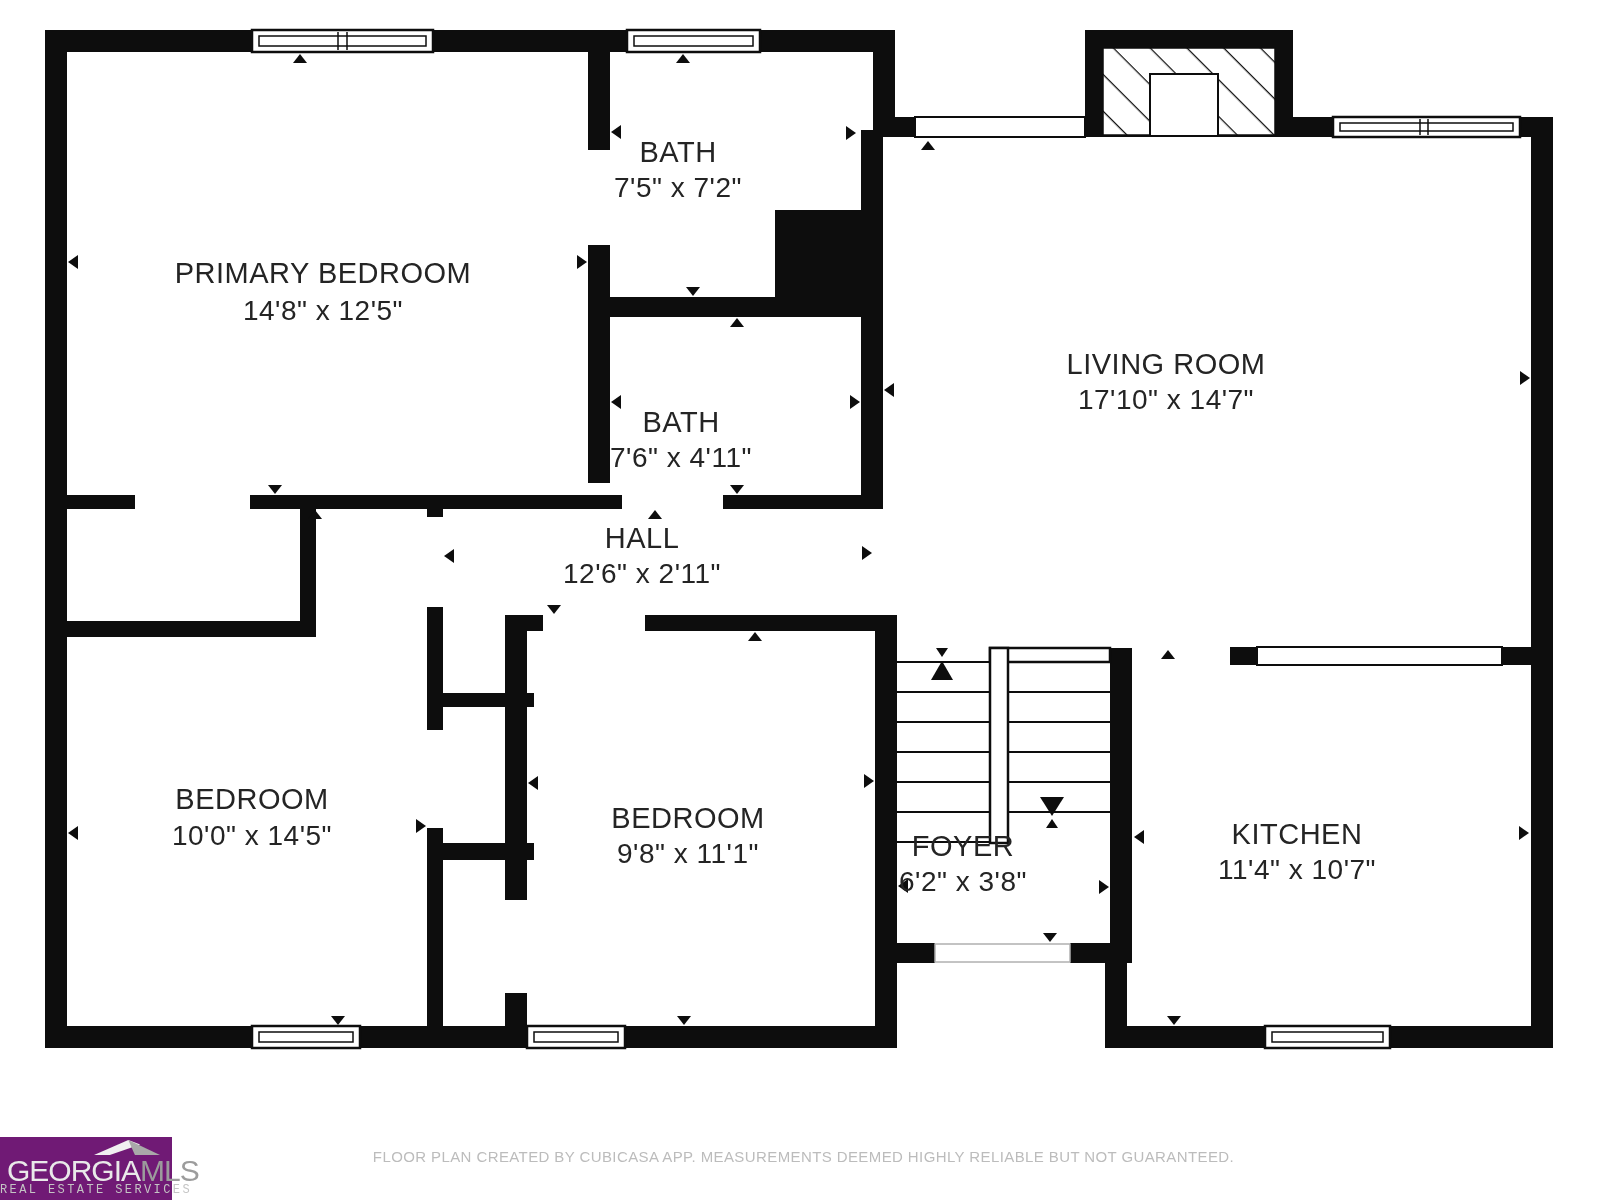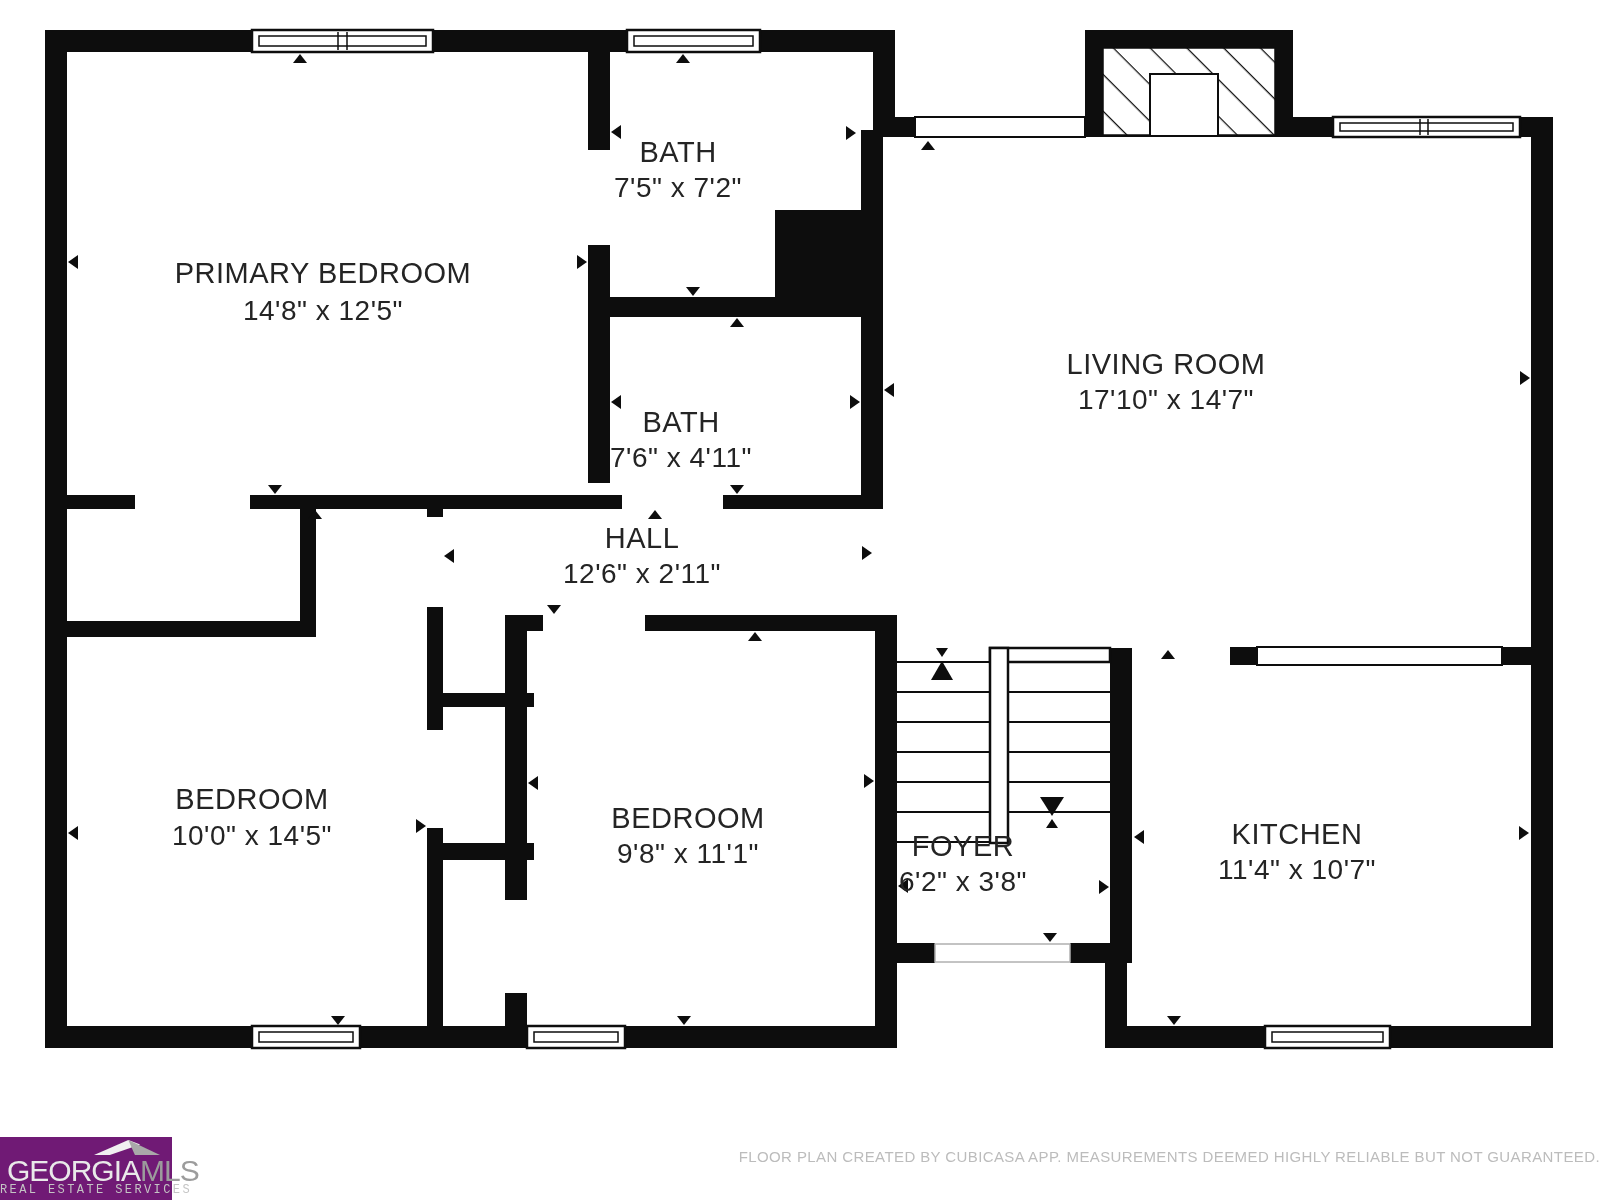--- a/index.html
+++ b/index.html
@@ -2,21 +2,21 @@
 <html><head>
 <meta charset="utf-8">
 <style>
   html,body{margin:0;padding:0;background:#ffffff;}
   .stage{position:relative;width:1600px;height:1200px;background:#ffffff;overflow:hidden;
          font-family:"Liberation Sans",sans-serif;}
   svg{position:absolute;left:0;top:0;}
   svg text{font-family:"Liberation Sans",sans-serif;fill:#242424;text-anchor:middle;letter-spacing:0.5px;}
   .rn{font-size:29px;}
   .rd{font-size:28px;}
-  .disclaimer{position:absolute;left:7px;right:0;top:1148px;text-align:right;
+  .disclaimer{position:absolute;left:7px;right:0;top:1148px;text-align:center;
               font-size:15px;color:#bcbcbc;letter-spacing:0.4px;}
   .logo{position:absolute;left:0;top:1137px;width:172px;height:63px;background:#701a75;}
   .logo-row{position:absolute;left:7px;top:19px;font-size:30px;letter-spacing:-1px;line-height:1;white-space:nowrap;}
   .logo-georgia{color:#e9e9e9;}
   .logo-mls{color:#9c9c9c;}
   .logo-tagline{position:absolute;left:0;right:2px;bottom:3px;font-size:12px;letter-spacing:2.4px;
                 color:#c4c4c4;white-space:nowrap;font-family:Liberation Mono, monospace;}
   .roof-left{position:absolute;left:94px;top:3px;width:66px;height:15px;background:#f0f0f0;
              clip-path:polygon(0 100%,52% 0,70% 30%,24% 100%);}
   .roof-right{position:absolute;left:94px;top:3px;width:66px;height:15px;background:#a9a9a9;

